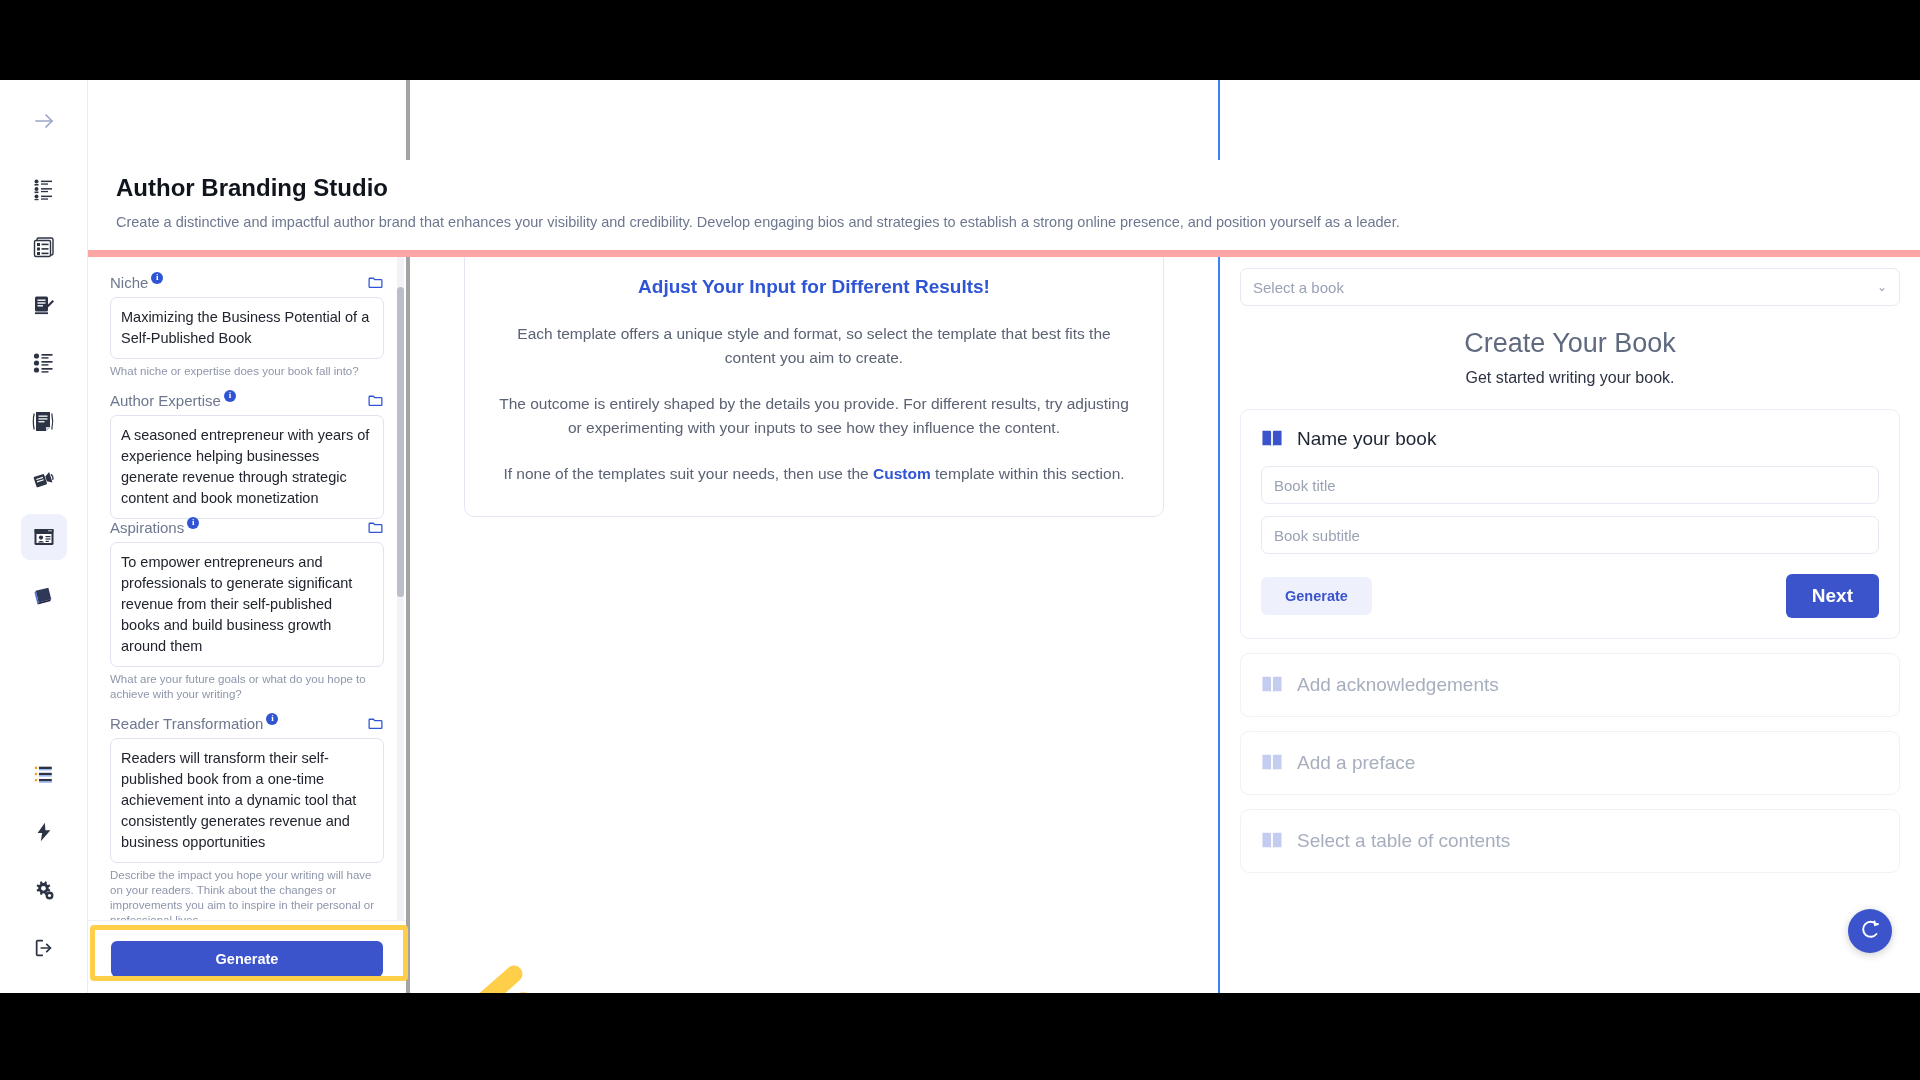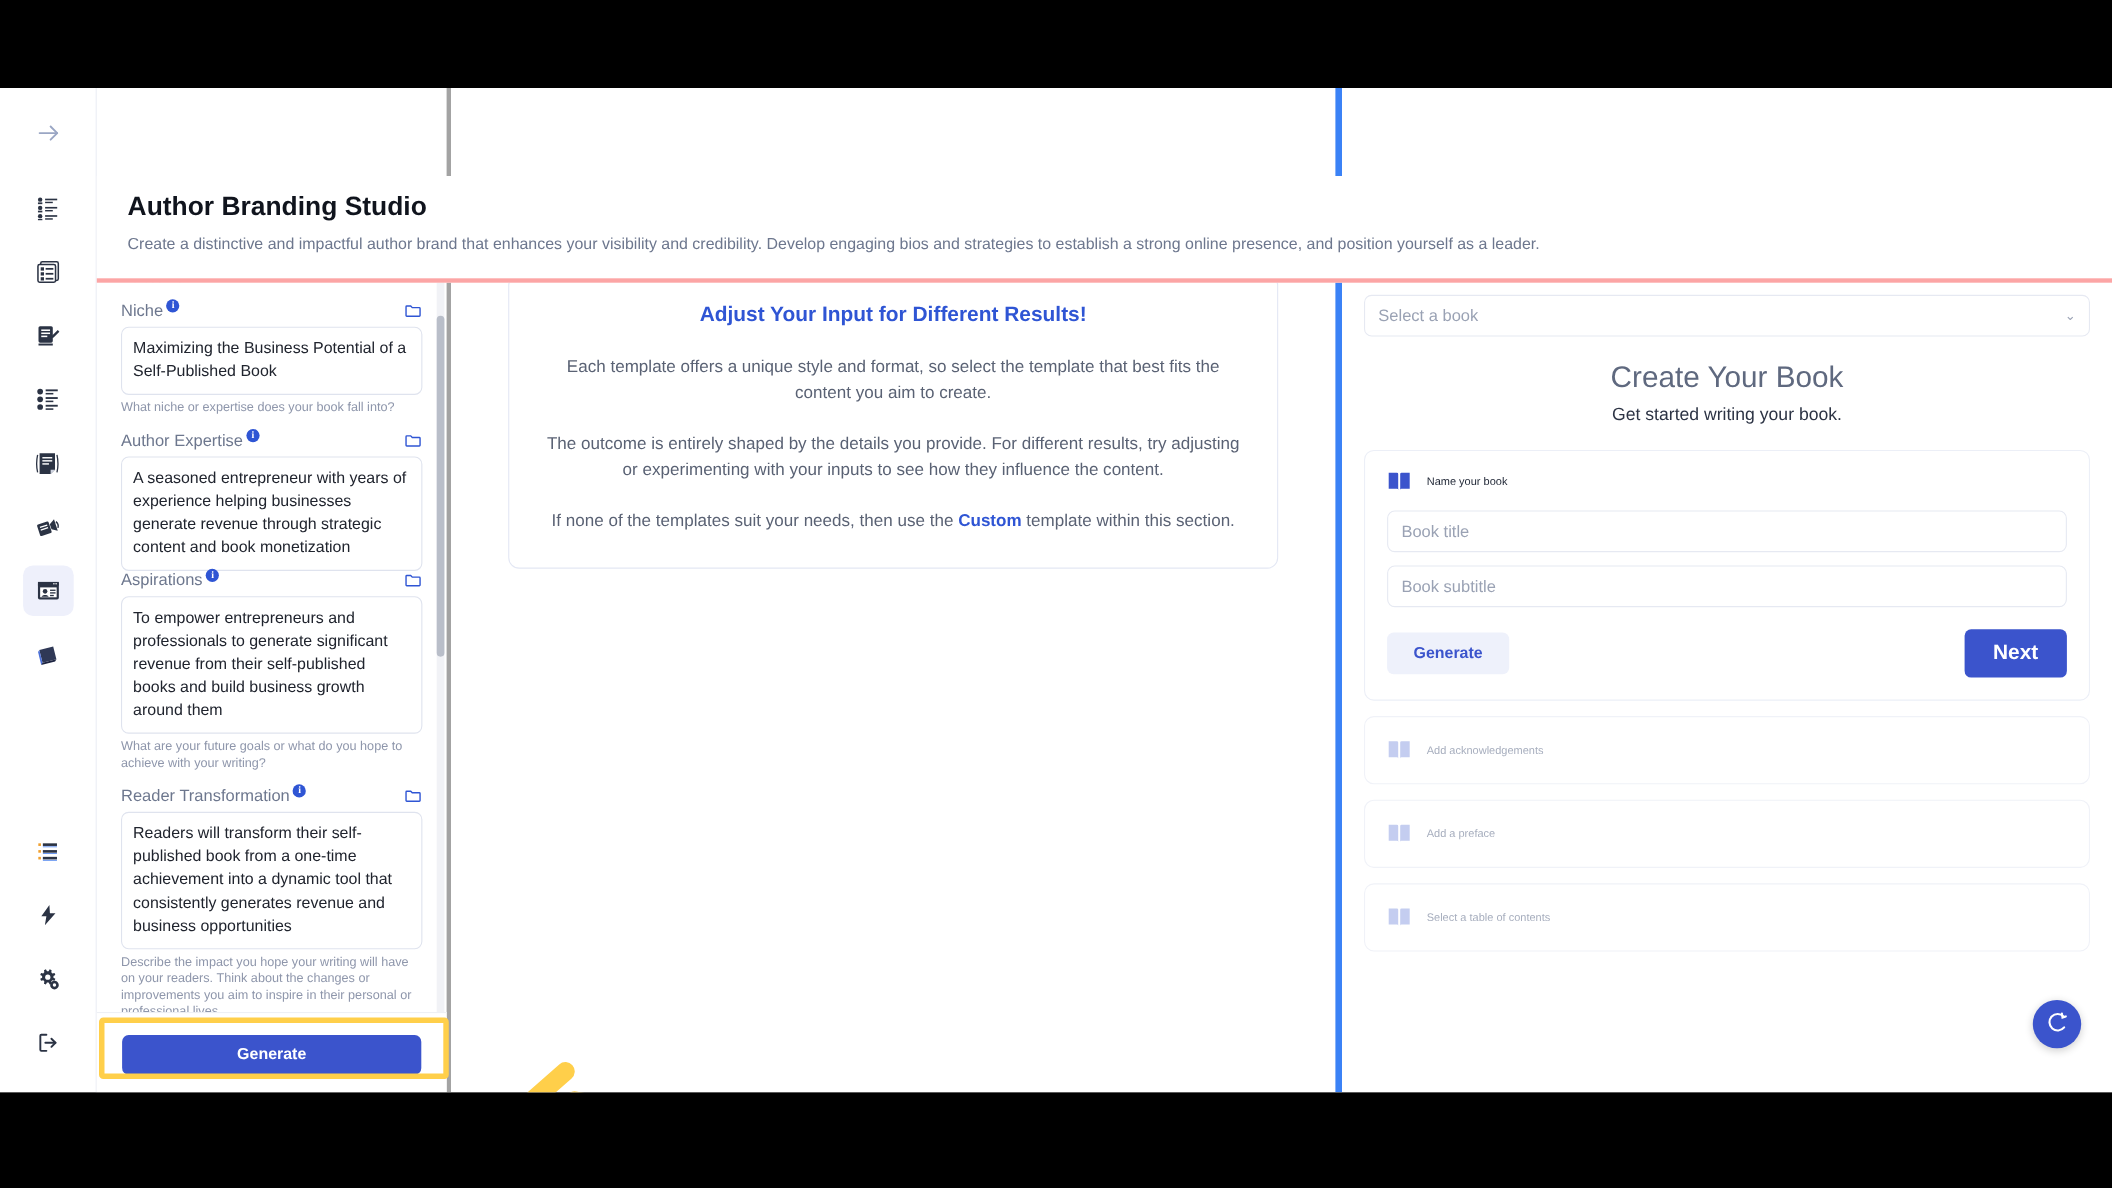--- a/index.html
+++ b/index.html
@@ -137,21 +137,21 @@
     position: absolute; left: 0; top: 110px;
     width: 7px; height: 310px;
     background: #b9bec9; border-radius: 4px;
   }
 
   
   #center {
     flex: 1 1 auto;
     height: 100%;
     background: #ffffff;
-    border-right: 6px solid #3b82f6;
+    border-right: 2px solid #3b82f6;
     display: flex; flex-direction: column;
     min-width: 0;
   }
   #tabs {
     display: flex;
     border-bottom: 1px solid #e6e9f2;
     height: 46px;
     align-items: stretch;
     padding-left: 10px;
   }
@@ -244,21 +244,21 @@
     border: 1px solid #eceff7;
     border-radius: 9px;
     padding: 18px 20px 20px 20px;
     margin-bottom: 14px;
     background: #fff;
   }
   .card-head {
     display: flex; align-items: center; gap: 14px;
     margin-bottom: 16px;
   }
-  .card-head-label { font-size: 10px; color: #1d2433; }
+  .card-head-label { font-size: 19px; color: #1d2433; }
   .book-ico { display:flex; }
   .txt-input {
     width: 100%; height: 38px;
     border: 1px solid #e6e9f2; border-radius: 7px;
     padding: 0 12px;
     font-size: 15px; color: #1d2433;
     font-family: "Liberation Sans", sans-serif;
     background: #fff;
     margin-bottom: 12px;
   }
@@ -284,21 +284,21 @@
     display: flex; align-items: center; gap: 14px;
     cursor: pointer;
   }
 
   
   #header {
     position: absolute;
     left: 88px; top: 80px;
     width: 1832px; height: 97px;
     background: #fff;
-    border-bottom: 4px solid #fca5a5;
+    border-bottom: 7px solid #fca5a5;
     padding: 14px 4px 0 28px;
     z-index: 5;
   }
   #page-title { font-size: 24px; font-weight: bold; color: #10141d; }
   #page-sub { font-size: 14.5px; color: #6d778e; margin-top: 12px; }
 
   
   #formpanel, #center, #right { padding-top: 97px; }
   #formpanel { padding-top: 0; }
   #form-scroll { margin-top: 97px; }

